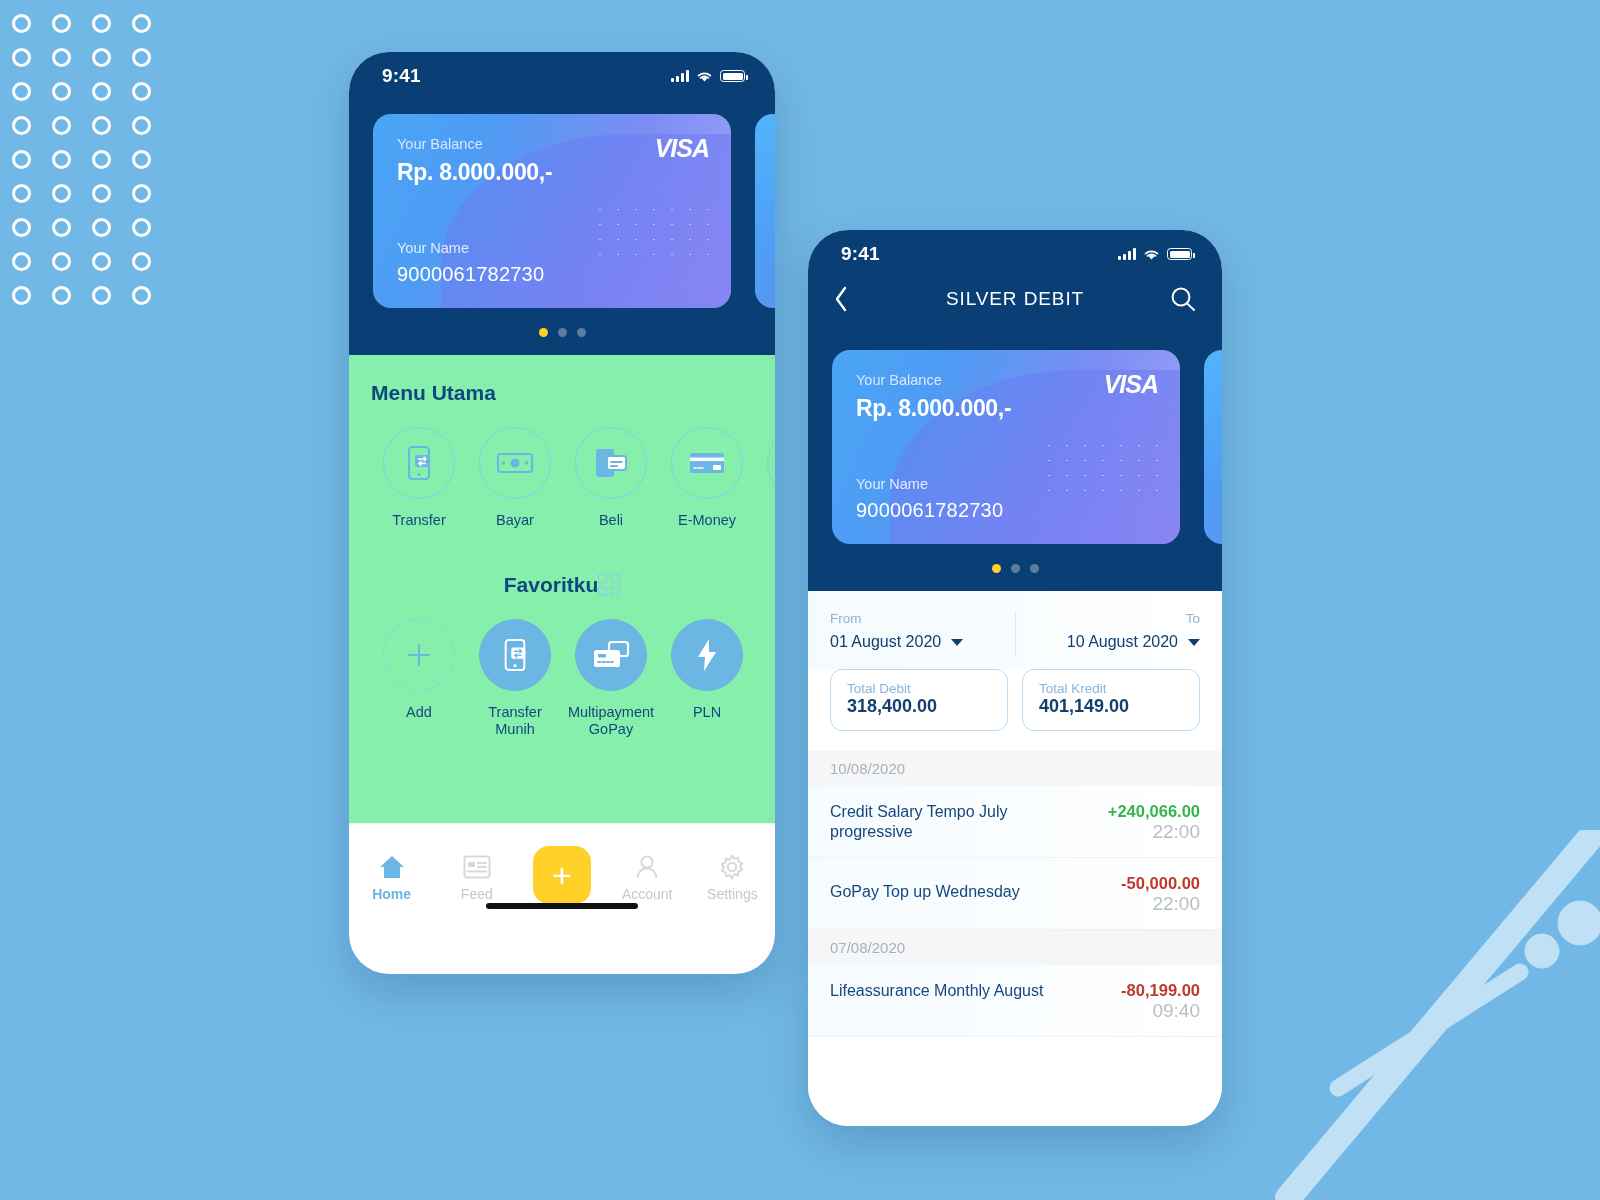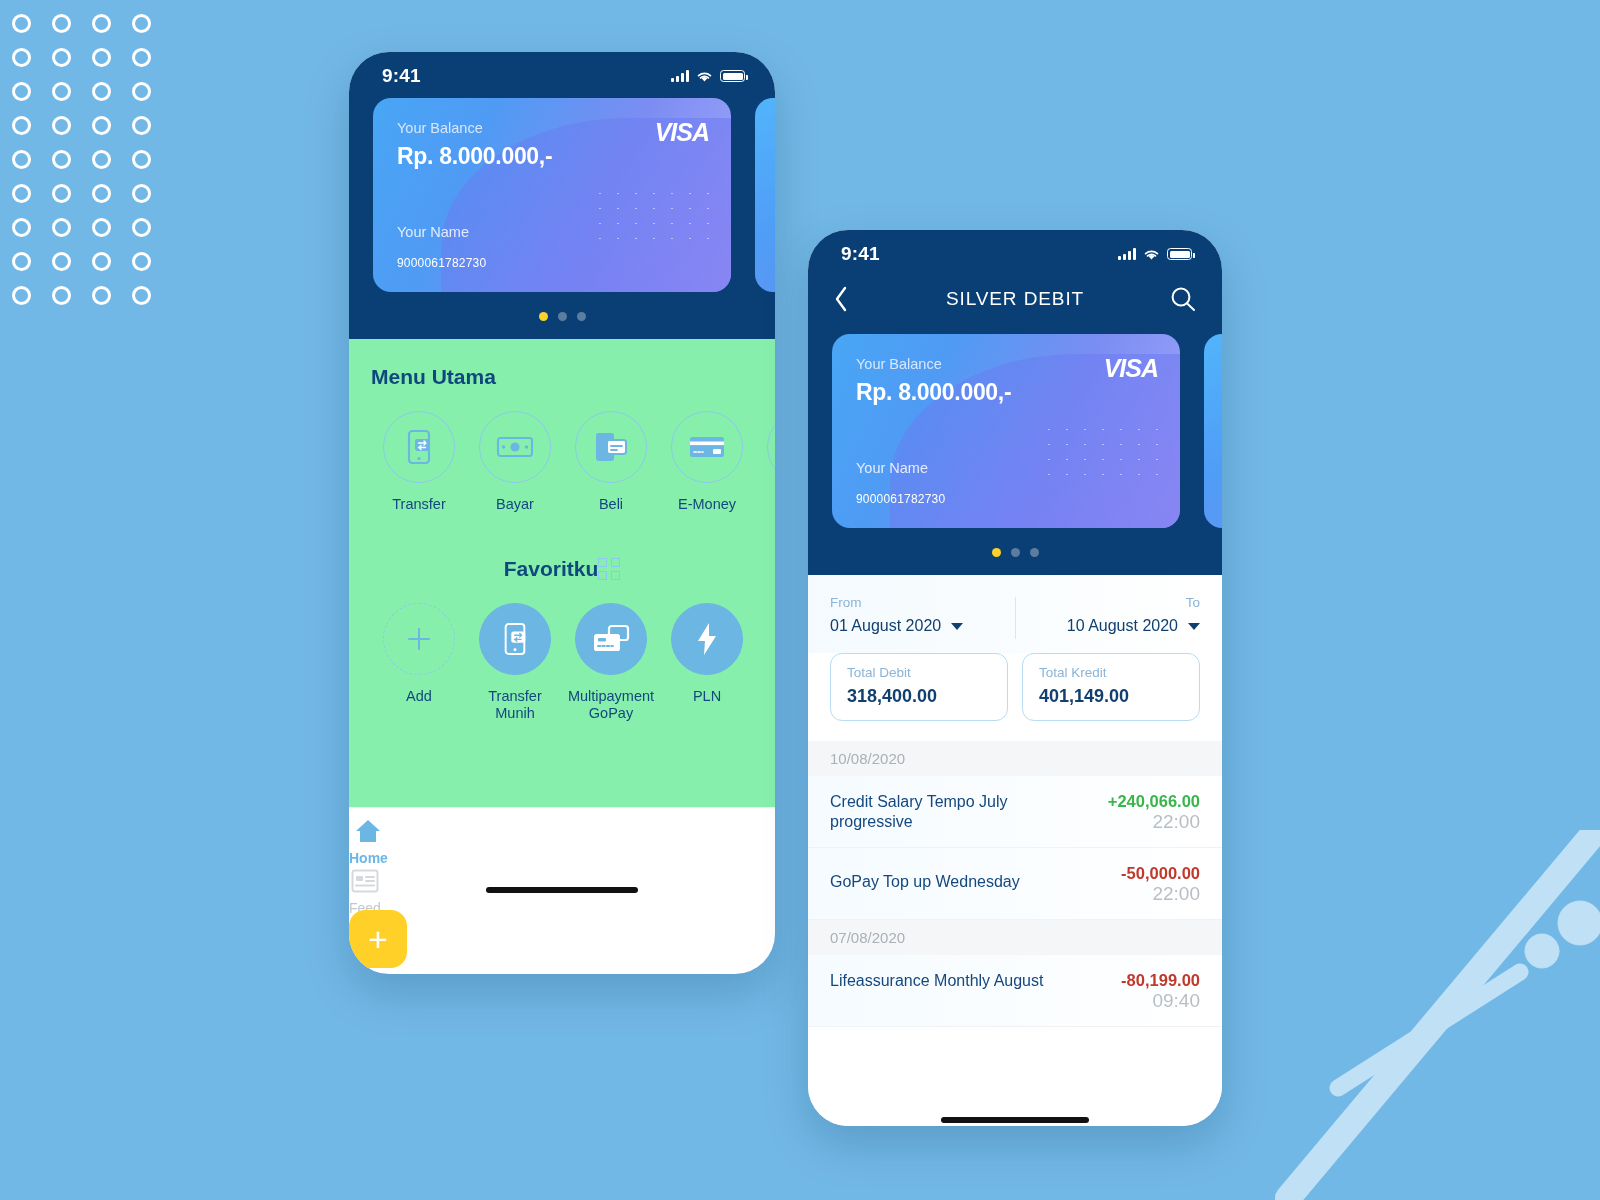--- a/index.html
+++ b/index.html
@@ -66,39 +66,40 @@
   .titlerow{ display:flex; align-items:center; padding:0 26px; height:58px; color:#fff; }
   .titlerow .back{ width:30px; font-size:0; }
   .titlerow .ttl{ flex:1; text-align:center; font-size:19px; letter-spacing:.9px; }
   .titlerow .srch{ width:30px; display:flex; justify-content:flex-end; }
 
   
   .cards{ display:flex; gap:24px; padding-left:24px; margin-top:6px; }
   .card{
     flex:0 0 auto; border-radius:18px; position:relative; overflow:hidden;
     background:linear-gradient(115deg,#49a6f5 0%,#4f9bf4 28%,#7b8df2 62%,#a3a7fa 100%);
+    margin-top:16px;
   }
   .card.main{ width:358px; height:194px; }
   .card.peek{ width:118px; height:194px;
     background:linear-gradient(160deg,#52b4fb 0%,#4f9df6 60%,#5f96f5 100%); }
   .card .wave{
     position:absolute; right:-10px; bottom:-36px; width:300px; height:210px;
     background:linear-gradient(135deg,#5d84f0 0%,#6f7df2 50%,#7b6df0 100%);
     border-radius:62% 0 0 0; opacity:.62;
   }
   .card .dotsgrid{
     position:absolute; right:18px; top:88px; width:122px; height:60px;
     background-image:radial-gradient(#ffffff 1.2px, transparent 1.3px);
     background-size:18px 15px; opacity:.5;
   }
   .card .content{ position:relative; padding:22px 24px 0; color:#fff; height:100%; }
   .card .lbl{ font-size:14.5px; color:#e3ecff; opacity:.93; }
   .card .bal{ font-size:23px; font-weight:bold; margin-top:7px; letter-spacing:-.3px; }
   .card .namelbl{ font-size:14.5px; color:#e3ecff; position:absolute; left:24px; bottom:52px; }
-  .card .acct{ font-size:12px; position:absolute; left:24px; bottom:22px; letter-spacing:.2px;text-align:center; }
+  .card .acct{ font-size:20px; position:absolute; left:24px; bottom:22px; letter-spacing:.2px;text-align:center; }
   .visa{
     position:absolute; right:22px; top:20px; font-size:25px; font-weight:bold;
     font-style:italic; color:#fff; letter-spacing:-1px;
     font-family:"Liberation Sans",sans-serif;
   }
 
   .pager{ display:flex; justify-content:center; gap:10px; padding:20px 0 18px; }
   .pager i{ width:9px; height:9px; border-radius:50%; background:#5d7da0; display:block; }
   .pager i.on{ background:#ffd028; }
 
@@ -115,21 +116,21 @@
   .circ.dashed{ border:1.8px dashed #8dc8ee; }
   .menuitem .cap{ font-size:14.5px; color:#14487e; margin-top:13px; line-height:1.16; }
 
   .fav-head{ display:flex; align-items:center; justify-content:center; padding:0 22px; margin-top:44px; }
   .gridicon{ display:grid; grid-template-columns:9px 9px; gap:4px; }
   .gridicon i{ width:9px; height:9px; border:1.8px solid #8dc8ee; display:block; }
 
   .tabbar{
     position:absolute; left:0; bottom:0; width:100%; height:98px;
     border-top:1px solid #eef1f4; background:#fff;
-    display:flex; align-items:flex-start; padding-top:8px;flex-direction:column;
+    display:flex; align-items:flex-start; padding-top:28px;
   }
   .tab{ flex:1; text-align:center; }
   .tab .ic{ height:30px; display:flex; align-items:center; justify-content:center; }
   .tab .tl{ font-size:14px; color:#c2c8cd; margin-top:4px; }
   .tab.active .tl{ color:#6cb6e4; font-weight:bold; }
   .plusbtn{
     width:58px; height:58px; border-radius:16px; background:#ffd028;
     display:flex; align-items:center; justify-content:center; margin:-6px auto 0;
     color:#fff; font-size:34px; line-height:1; font-weight:300;
   }
@@ -143,21 +144,21 @@
   }
   .fcol{ flex:1; padding:0 22px; position:relative; }
   .fcol + .fcol:before{ content:""; position:absolute; left:0; top:2px; width:1px; height:42px; background:#dde6ee; }
   .fcol .flbl{ font-size:13.5px; color:#8ab4d8; }
   .fsel{ display:flex; align-items:center; gap:10px; margin-top:7px; }
   .fsel .fval{ font-size:16px; color:#113f6e; }
   .chev{ width:0;height:0;border-left:6px solid transparent;border-right:6px solid transparent;border-top:7px solid #113f6e; }
   .totals{ display:flex; gap:14px; padding:0 22px 20px; }
   .tbox{ flex:1; border:1.4px solid #b7dcf3; border-radius:12px; padding:11px 16px 13px; }
   .tbox .tl2{ font-size:13.5px; color:#8ab4d8; }
-  .tbox .tv{ font-size:18px; color:#113f6e; font-weight:bold; margin-top:6px; }
+  .tbox .tv{ font-size:18px; color:#113f6e; font-weight:bold; margin-top:0; }
 
   .datehead{ background:#f5f6f7; padding:9px 22px; font-size:15px; color:#a9b0b6; }
   .txn{ display:flex; justify-content:space-between; padding:16px 22px 14px;
     border-bottom:1px solid #f0f2f4; background:linear-gradient(90deg,#f5fbff,#ffffff); }
   .txn .desc{ font-size:16px; color:#14487e; line-height:1.28; max-width:230px; }
   .txn .right{ text-align:right; }
   .txn .amt{ font-size:16.5px; font-weight:bold; }
   .txn .amt.cr{ color:#39b54a; }
   .txn .amt.db{ color:#c0392b; }
   .txn .tm{ font-size:19px; color:#b9bec3; }

